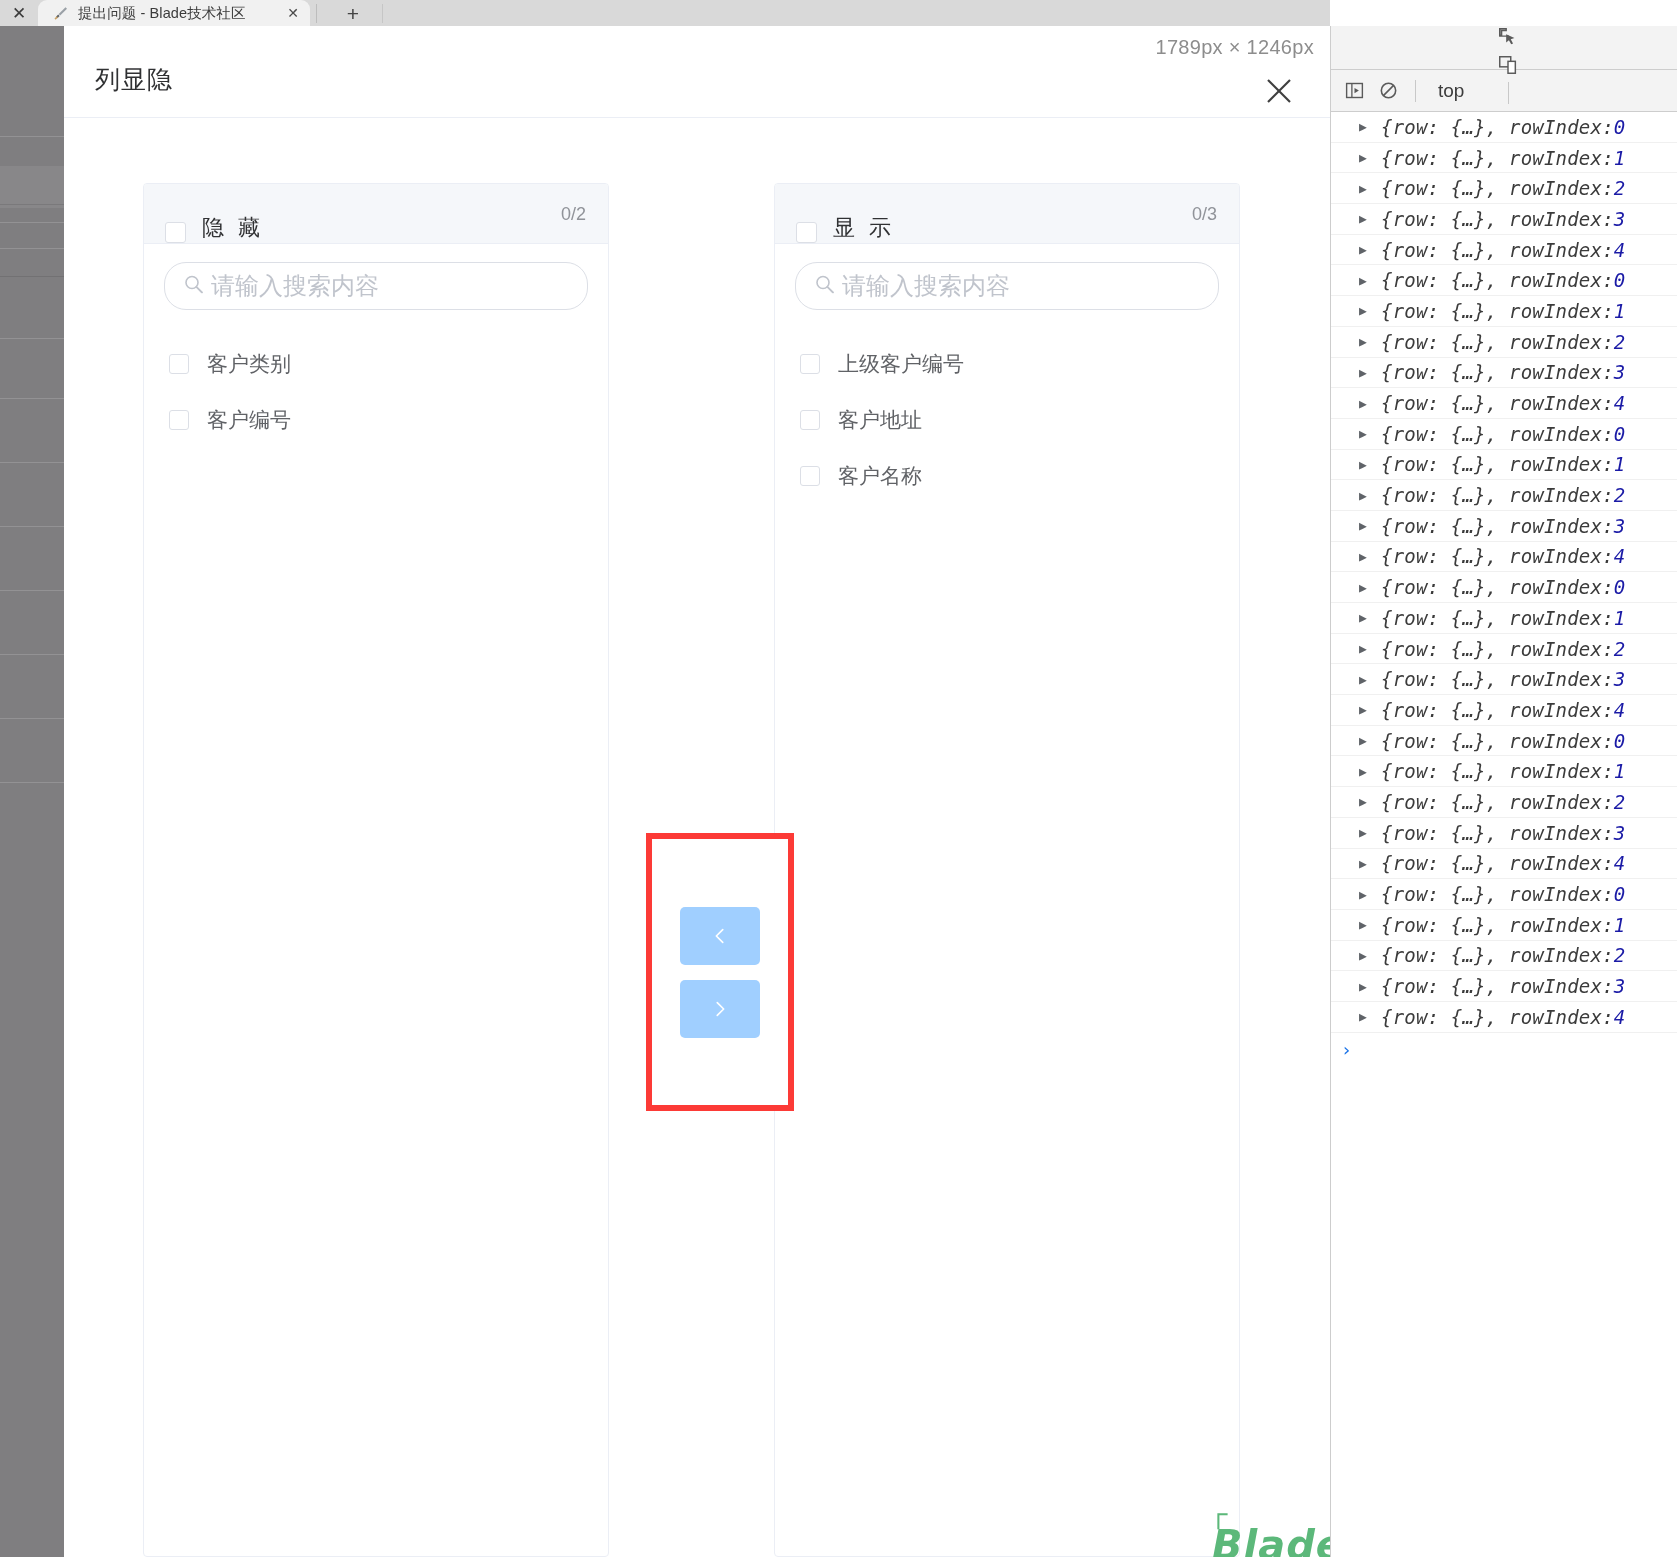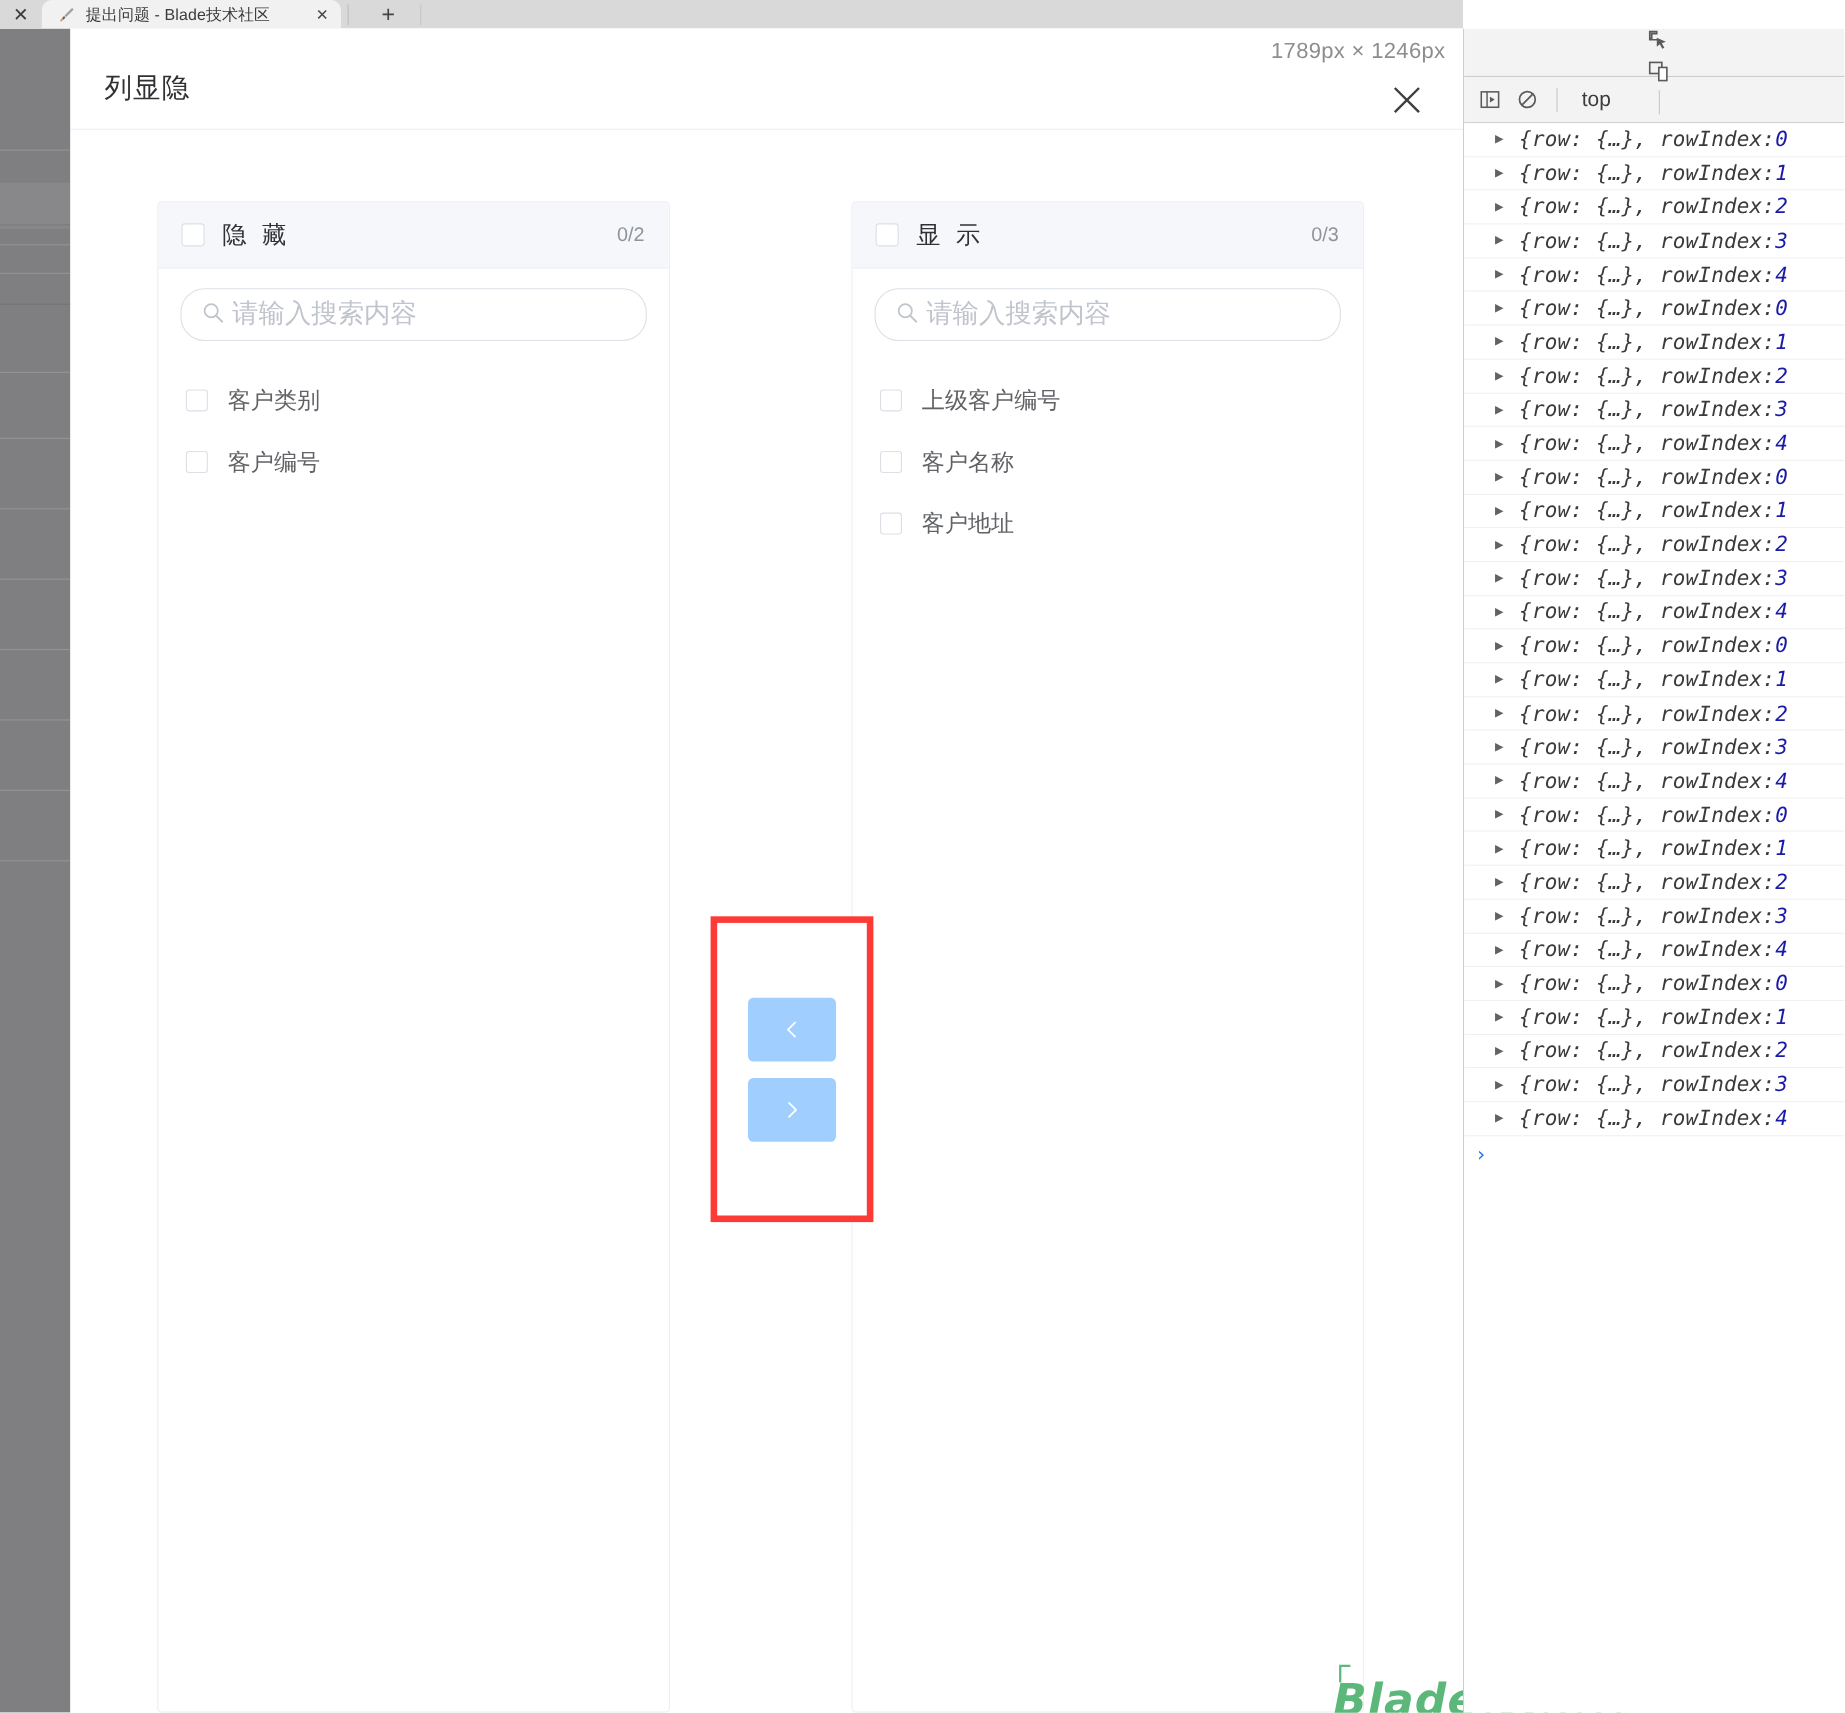--- a/index.html
+++ b/index.html
@@ -90,21 +90,21 @@
   .panel {
     position: absolute; top: 65px;
     border: 1px solid #ebeef5; border-radius: 4px; background: #fff;
     height: 1374px; overflow: hidden;
   }
   .panel.left  { left: 79px;  width: 466px; }
   .panel.right { left: 710px; width: 466px; }
 
   .panel-header {
     height: 60px; background: #f5f7fa; border-bottom: 1px solid #ebeef5;
-    display: flex; align-items: center; padding: 0 21px;
+    display: flex; align-items: flex-end; padding: 0 21px;
     position: relative;
   }
   .cbox {
     width: 21px; height: 21px; border: 1px solid #dcdfe6; border-radius: 3px;
     background: #fff; flex: none;
   }
   .panel-header .panel-label {
     margin-left: 16px; font-size: 22px; color: #303133; letter-spacing: 4px;
   }
   .panel-count {
@@ -322,25 +322,25 @@
             </span>
             <input class="search-input" type="text" placeholder="请输入搜索内容" style="">
           </div>
           <div class="opt-list">
             <div class="opt-item">
               <span class="cbox"></span>
               <span class="opt-label">上级客户编号</span>
             </div>
             <div class="opt-item">
               <span class="cbox"></span>
-              <span class="opt-label">客户名称</span>
+              <span class="opt-label">客户地址</span>
             </div>
             <div class="opt-item">
               <span class="cbox"></span>
-              <span class="opt-label">客户地址</span>
+              <span class="opt-label">客户名称</span>
             </div>
           </div>
         </div>
       </div>
 
       <div class="transfer-buttons">
         <button class="tbtn">
           <svg viewBox="0 0 24 24" width="22" height="22">
             <polyline points="15,5 8,12 15,19" fill="none" stroke="#ffffff" stroke-width="1.8" stroke-linecap="round" stroke-linejoin="round"></polyline>
           </svg>

